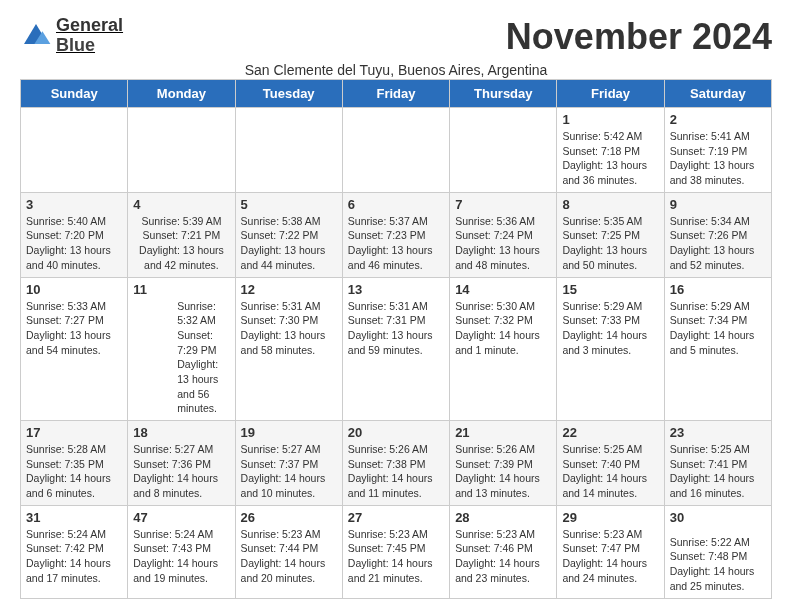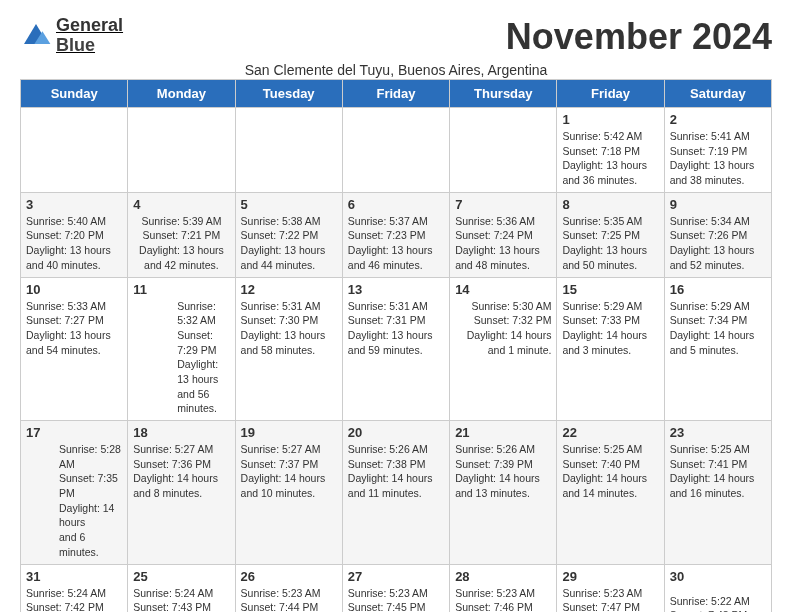--- a/index.html
+++ b/index.html
@@ -222,21 +222,21 @@
         </td>
         <td>
           <span class="day-num">13</span>
           <div class="cell-text" style="white-space: pre-line;">Sunrise: 5:31 AM
 Sunset: 7:31 PM
 Daylight: 13 hours
 and 59 minutes.</div>
         </td>
         <td>
           <span class="day-num">14</span>
-          <div class="cell-text" style="white-space: pre-line; text-align: right;">Sunrise: 5:30 AM
+          <div class="cell-text" style="white-space: pre-line;">Sunrise: 5:30 AM
 Sunset: 7:32 PM
 Daylight: 14 hours
 and 1 minute.</div>
         </td>
         <td>
           <span class="day-num">15</span>
           <div class="cell-text" style="white-space: pre-line;">Sunrise: 5:29 AM
 Sunset: 7:33 PM
 Daylight: 14 hours
 and 3 minutes.</div>
@@ -245,21 +245,21 @@
           <span class="day-num">16</span>
           <div class="cell-text" style="white-space: pre-line;">Sunrise: 5:29 AM
 Sunset: 7:34 PM
 Daylight: 14 hours
 and 5 minutes.</div>
         </td>
       </tr>
       <tr>
         <td>
           <span class="day-num">17</span>
-          <div class="cell-text" style="white-space: pre-line; margin-left: 33px;">Sunrise: 5:28 AM
+          <div class="cell-text" style="white-space: pre-line;">Sunrise: 5:28 AM
 Sunset: 7:35 PM
 Daylight: 14 hours
 and 6 minutes.</div>
         </td>
         <td>
           <span class="day-num">18</span>
           <div class="cell-text" style="white-space: pre-line;">Sunrise: 5:27 AM
 Sunset: 7:36 PM
 Daylight: 14 hours
 and 8 minutes.</div>
@@ -302,21 +302,21 @@
       </tr>
       <tr>
         <td>
           <span class="day-num">31</span>
           <div class="cell-text" style="white-space: pre-line;">Sunrise: 5:24 AM
 Sunset: 7:42 PM
 Daylight: 14 hours
 and 17 minutes.</div>
         </td>
         <td>
-          <span class="day-num">25</span>
+          <span class="day-num">47</span>
           <div class="cell-text" style="white-space: pre-line;">Sunrise: 5:24 AM
 Sunset: 7:43 PM
 Daylight: 14 hours
 and 19 minutes.</div>
         </td>
         <td>
           <span class="day-num">26</span>
           <div class="cell-text" style="white-space: pre-line;">Sunrise: 5:23 AM
 Sunset: 7:44 PM
 Daylight: 14 hours

